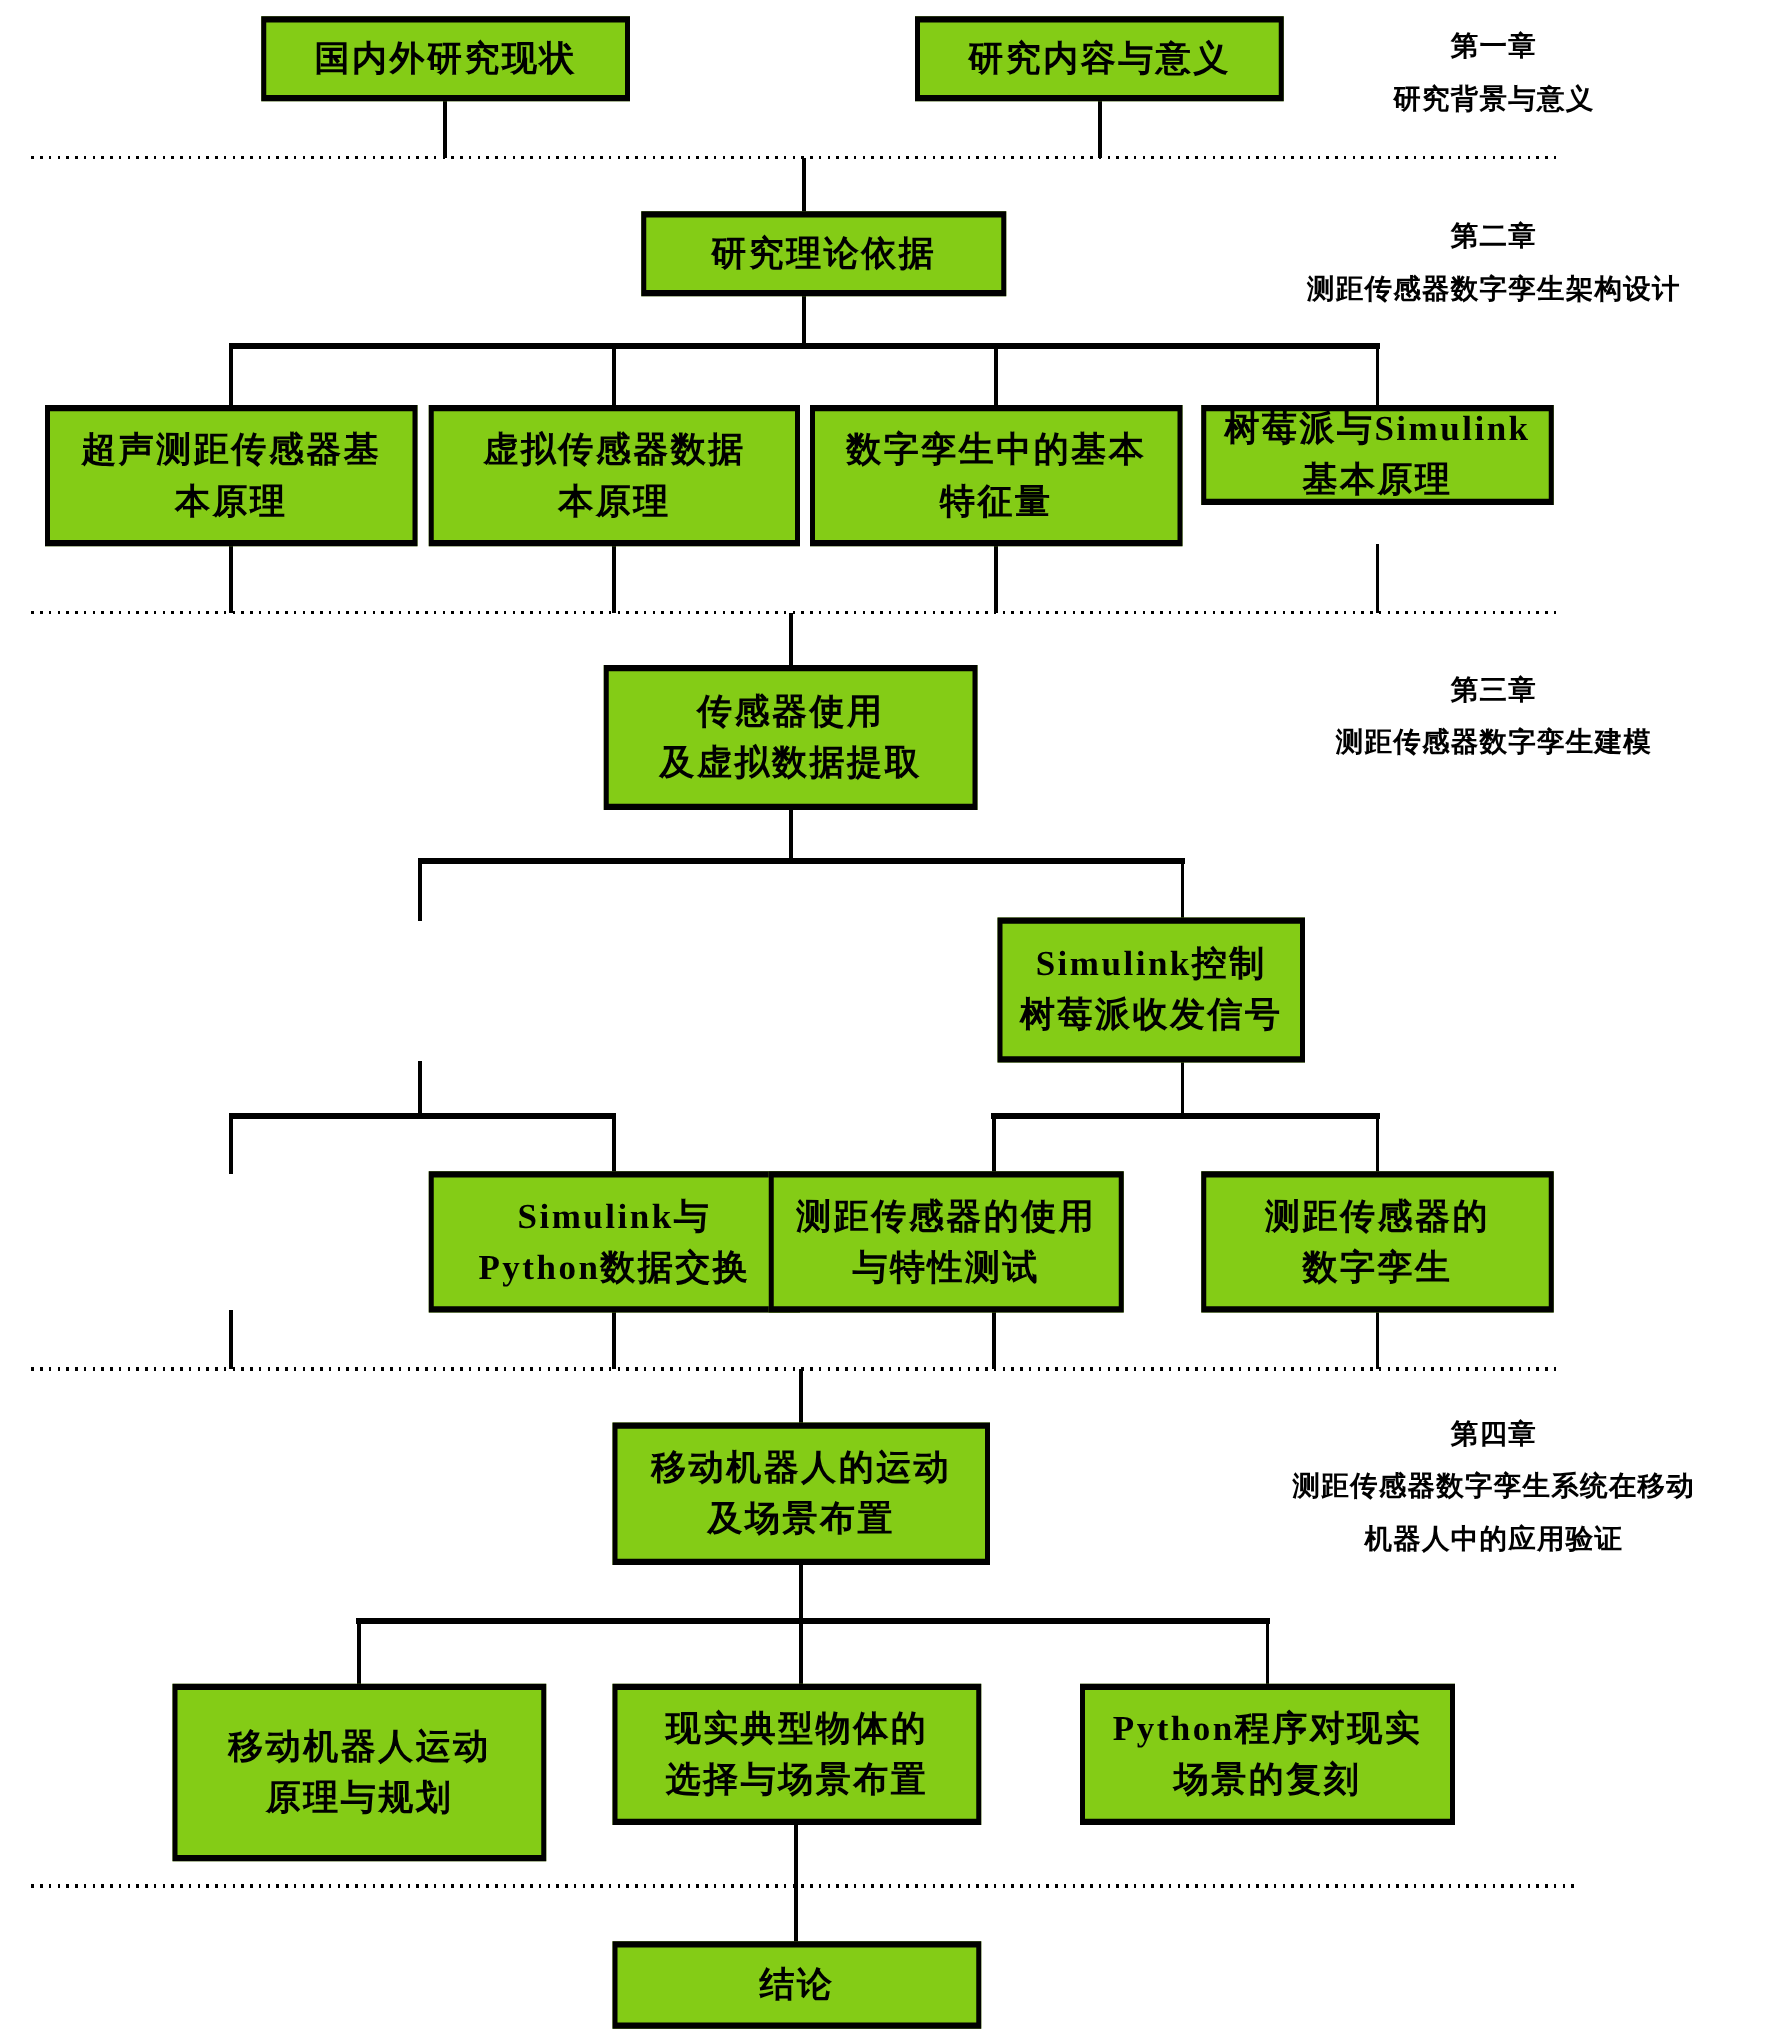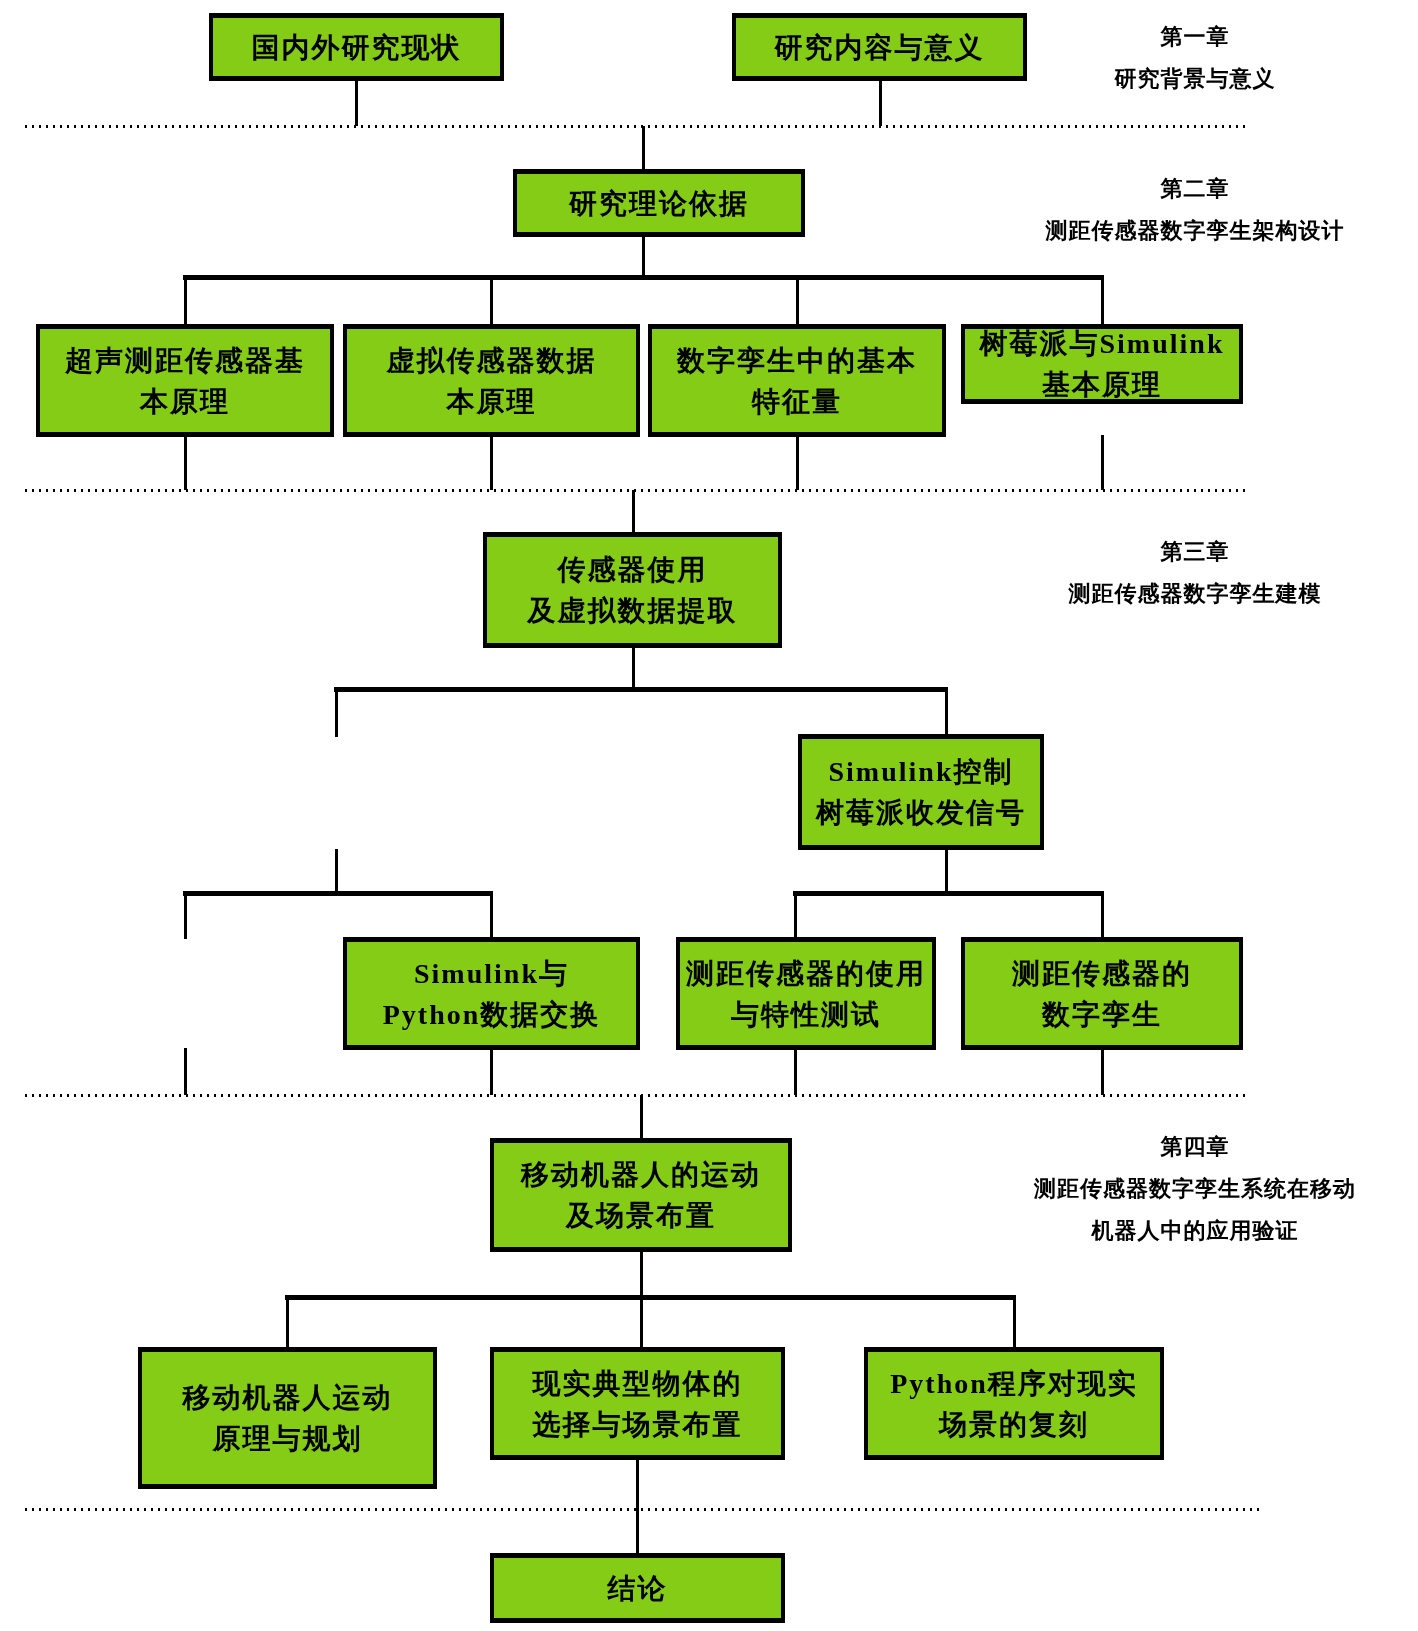--- a/index.html
+++ b/index.html
@@ -127,21 +127,21 @@
 特征量</div>
   <div class="node" style="left:961px;top:324px;width:282px;height:80px;">树莓派与Simulink
 基本原理</div>
 
   <div class="node" style="left:483px;top:532px;width:299px;height:116px;">传感器使用
 及虚拟数据提取</div>
   <div class="node" style="left:798px;top:734px;width:246px;height:116px;">Simulink控制
 树莓派收发信号</div>
   <div class="node" style="left:343px;top:937px;width:297px;height:113px;">Simulink与
 Python数据交换</div>
-  <div class="node" style="left:676px;top:937px;width:260px;height:113px;">测距传感器的使用
+  <div class="node" style="left:615px;top:937px;width:284px;height:113px;">测距传感器的使用
 与特性测试</div>
   <div class="node" style="left:961px;top:937px;width:282px;height:113px;">测距传感器的
 数字孪生</div>
 
   <div class="node" style="left:490px;top:1138px;width:302px;height:114px;">移动机器人的运动
 及场景布置</div>
   <div class="node" style="left:138px;top:1347px;width:299px;height:142px;">移动机器人运动
 原理与规划</div>
   <div class="node" style="left:490px;top:1347px;width:295px;height:113px;">现实典型物体的
 选择与场景布置</div>

